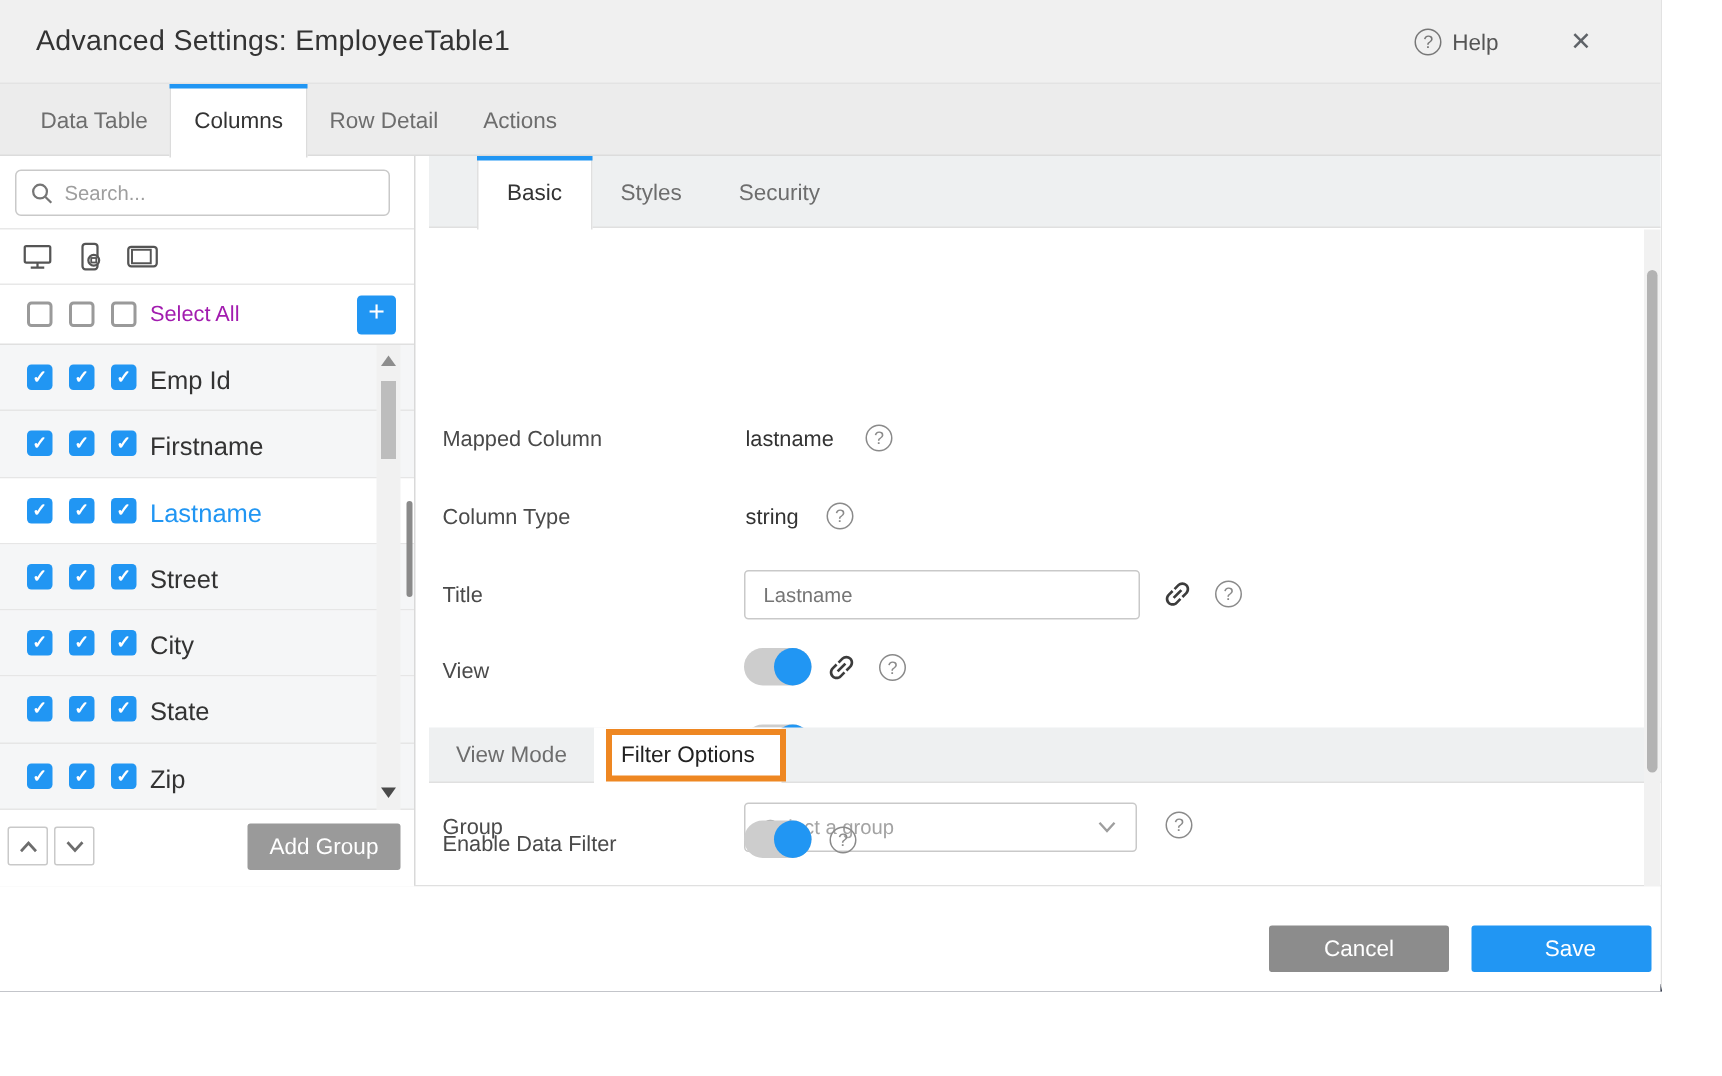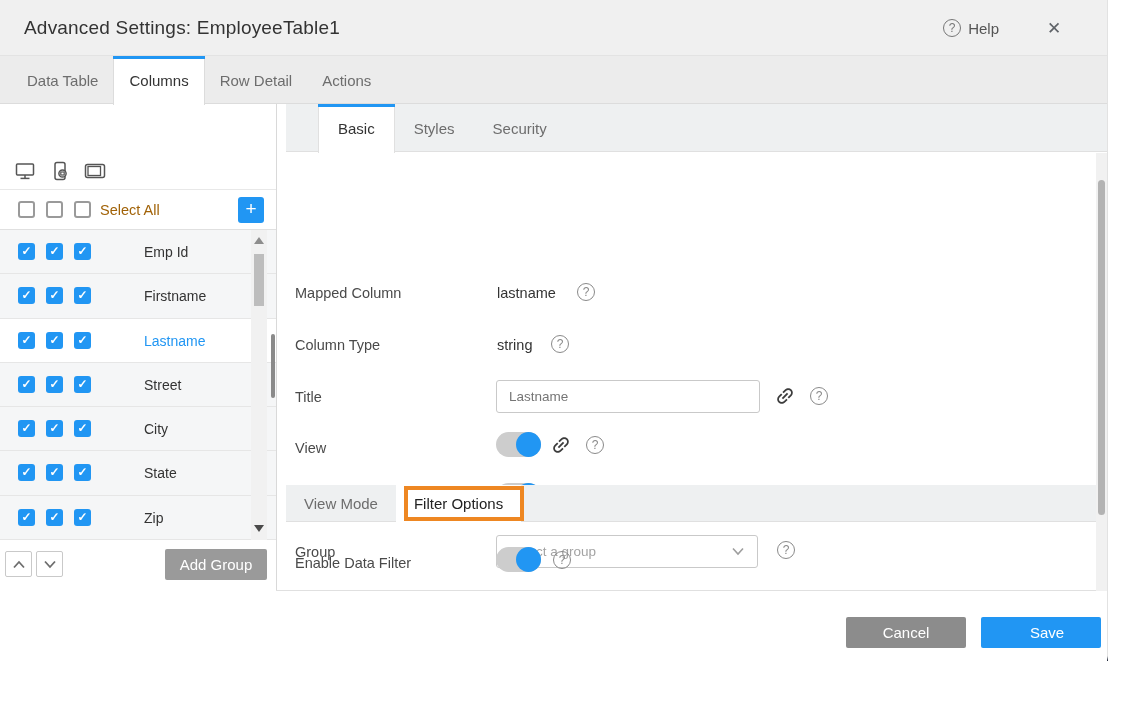--- a/index.html
+++ b/index.html
@@ -55,33 +55,33 @@
   .devicon { width: 22px; height: 20px; display: inline-flex; cursor: pointer; }
 
   .selectallrow { position: absolute; left: 0; top: 86px; width: 100%; height: 40px;
     border-bottom: 1px solid #e0e0e0; background: #fff; }
   .cb { position: absolute; width: 17px; height: 17px; border-radius: 3px; top: 11px; }
   .cb.un { border: 2px solid #9a9a9a; background: #fff; }
   .cb.ck { background: #2196f3; color: #fff; font-size: 12px; font-weight: bold;
     text-align: center; line-height: 17px; }
   .cb.ck::after { content: "\2713"; }
   .cb1 { left: 18px; } .cb2 { left: 46px; } .cb3 { left: 74px; }
-  .selectall-label { position: absolute; left: 100px; top: 12px; font-size: 14.5px; color: #a16207; }
+  .selectall-label { position: absolute; left: 100px; top: 12px; font-size: 14.5px; color: #a21caf; }
   .addcol-btn { position: absolute; right: 12px; top: 7px; width: 26px; height: 26px;
     background: #2196f3; border-radius: 3px; color: #fff; font-size: 19px;
     display: flex; align-items: center; justify-content: center; cursor: pointer;
     padding-bottom: 2px; }
 
   .collist { position: absolute; left: 0; top: 126px; width: 100%; height: 310px;
     display: flex; flex-direction: column; }
   .colrow { flex: 1; position: relative; background: #f5f6f7;
     border-bottom: 1px solid #e6e6e6; }
   .colrow.selected { background: #fff; }
   .colrow .cb { top: 13px; }
-  .col-label { position: absolute; left: 100px; top: 14px; font-size: 14px; color: #333; margin-left: 44px; }
+  .col-label { position: absolute; left: 100px; top: 14px; font-size: 17px; color: #333; }
   .colrow.selected .col-label { color: #2196f3; }
 
   .list-scroll { position: absolute; right: 9px; top: 126px; width: 16px; height: 310px;
     background: #f1f1f1; }
   .tri-up { position: absolute; left: 3px; top: 7px; width: 0; height: 0;
     border-left: 5px solid transparent; border-right: 5px solid transparent;
     border-bottom: 7px solid #8d8d8d; }
   .list-thumb { position: absolute; left: 3px; top: 24px; width: 10px; height: 52px;
     background: #bdbdbd; }
   .tri-down { position: absolute; left: 3px; bottom: 8px; width: 0; height: 0;
@@ -176,20 +176,29 @@
     <div class="tab">Data Table</div>
     <div class="tab active">Columns</div>
     <div class="tab">Row Detail</div>
     <div class="tab">Actions</div>
   </div>
 
   <div class="bodywrap">
 
     <aside class="sidebar">
 
+      <div class="searchrow">
+        <div class="searchbox">
+          <svg width="16" height="16" viewBox="0 0 16 16">
+            <circle cx="6.7" cy="6.7" r="4.6" fill="none" stroke="#757575" stroke-width="1.5"></circle>
+            <line x1="10.3" y1="10.3" x2="14.2" y2="14.2" stroke="#757575" stroke-width="1.5"></line>
+          </svg>
+          <input type="text" placeholder="Search..." style="">
+        </div>
+      </div>
 
       <div class="devicerow">
         <span class="devicon">
           <svg width="22" height="20" viewBox="0 0 22 20">
             <rect x="2.5" y="3" width="17" height="11" rx="1" fill="none" stroke="#555" stroke-width="1.5"></rect>
             <line x1="11" y1="14" x2="11" y2="17" stroke="#555" stroke-width="1.5"></line>
             <line x1="6.5" y1="17.4" x2="15.5" y2="17.4" stroke="#555" stroke-width="1.5"></line>
           </svg>
         </span>
         <span class="devicon">

